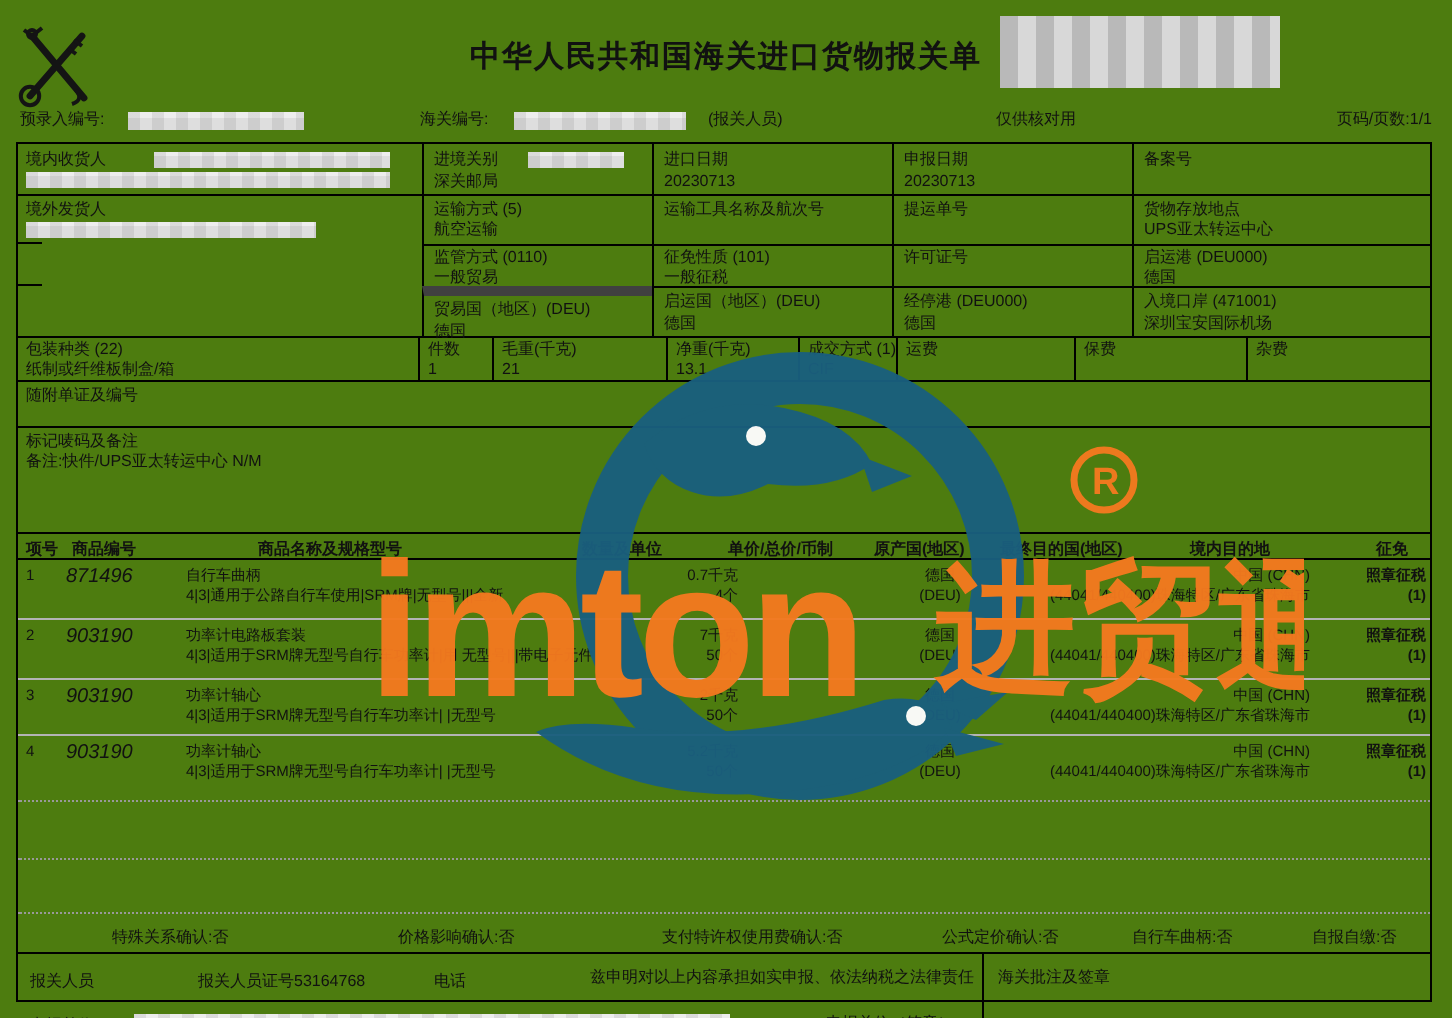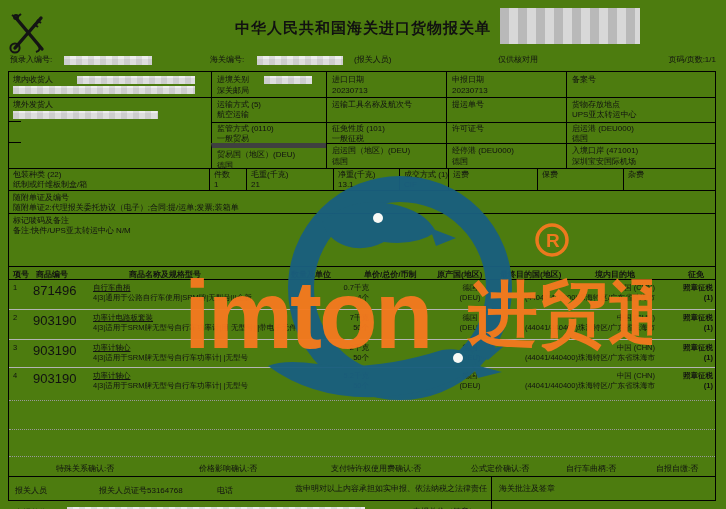--- a/index.html
+++ b/index.html
@@ -16,23 +16,23 @@
     repeating-linear-gradient(90deg, #b9b9b9 0 9px, #d8d8d8 9px 18px),
     repeating-linear-gradient(0deg, rgba(255,255,255,.4) 0 9px, rgba(0,0,0,.08) 9px 18px);}
   .doc{top:71px;left:8px;width:708px;height:430px;border:1px solid #000;box-sizing:border-box;}
   .row{position:relative;box-sizing:border-box;border-bottom:1px solid #000;}
   .cell{position:absolute;top:0;bottom:0;box-sizing:border-box;border-left:1px solid #000;}
   .tick{position:absolute;left:0;width:12px;height:0;border-top:1px solid #000;}
   .ghead span{position:absolute;font-size:8px;font-weight:bold;white-space:nowrap;}
   .irow{position:relative;box-sizing:border-box;}
   .irow + .irow{border-top:1px solid #b4b4b4;}
   .ino{position:absolute;left:4px;top:3px;font-size:7.5px;}
-  .icode{position:absolute;left:24px;top:3px;font-size:13px;}
+  .icode{position:absolute;left:24px;top:3px;font-size:10px;font-style:italic;}
   .iname{position:absolute;left:84px;top:3px;width:212px;font-size:7.5px;line-height:9.5px;}
-  .iname .nm{display:block;text-decoration:underline;}
+  .iname .nm{display:block;}
   .iqty{position:absolute;left:242px;top:3px;width:118px;text-align:right;font-size:7.5px;line-height:10px;}
   .iqty span{display:block;}
   .iorigin{position:absolute;left:425px;top:3px;width:72px;text-align:center;font-size:7.5px;line-height:10px;}
   .iorigin span{display:block;}
   .idest{position:absolute;left:488px;top:3px;width:158px;text-align:right;font-size:7.5px;line-height:9.5px;}
   .idest .pl{display:block;}
   .iduty{position:absolute;left:650px;top:3px;width:54px;text-align:right;font-size:7.5px;line-height:10px;font-weight:bold;}
   .iduty span{display:block;}
   .dotline{border-bottom:1px dotted #999;}
   .confirm{position:relative;border-bottom:1px solid #000;box-sizing:border-box;}
@@ -177,21 +177,20 @@
       <div class="cell" style="left:528px;width:86px">
         <span class="abs lbl" style="left:4px;top:1px">保费</span>
       </div>
       <div class="cell" style="left:614px;width:92px">
         <span class="abs lbl" style="left:4px;top:1px">杂费</span>
       </div>
     </div>
 
     <div class="row" style="height:23px">
       <span class="abs lbl" style="left:4px;top:2px">随附单证及编号</span>
-      <span class="abs val" style="left:4px;top:12px">随附单证2:代理报关委托协议（电子）;合同:提/运单;发票;装箱单</span>
     </div>
 
     <div class="row" style="height:25px;border-bottom:none">
       <span class="abs lbl" style="left:4px;top:2px">标记唛码及备注</span>
       <span class="abs val" style="left:4px;top:12px">备注:快件/UPS亚太转运中心 N/M</span>
     </div>
 
     <div class="ghead" style="position:relative;height:14px;border-top:1px solid #000;border-bottom:1px solid #000;box-sizing:border-box;margin-top:27px">
       <span style="left:4px;top:2px">项号</span>
       <span style="left:27px;top:2px">商品编号</span>

